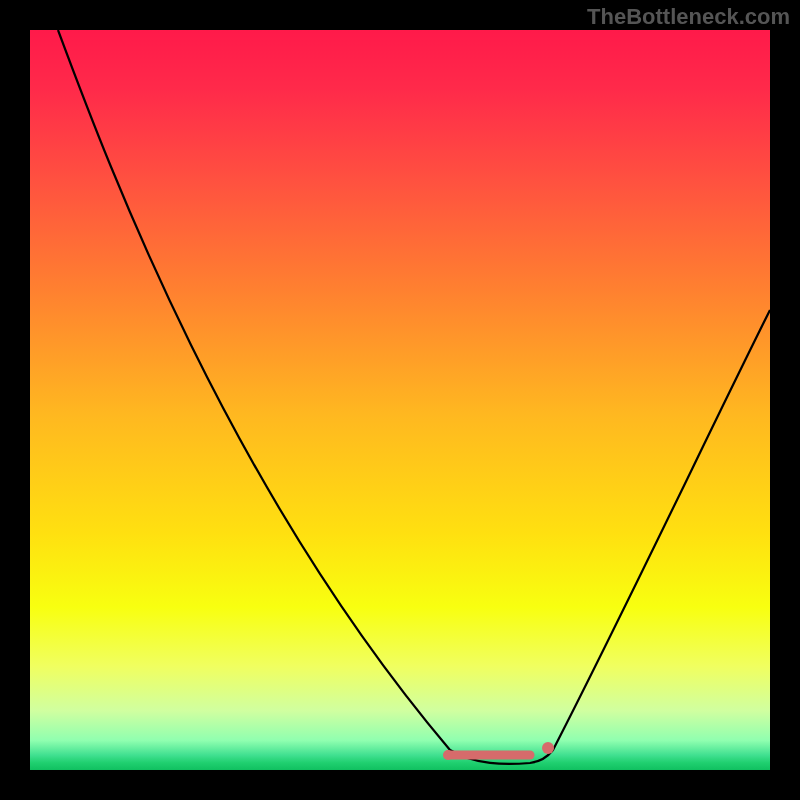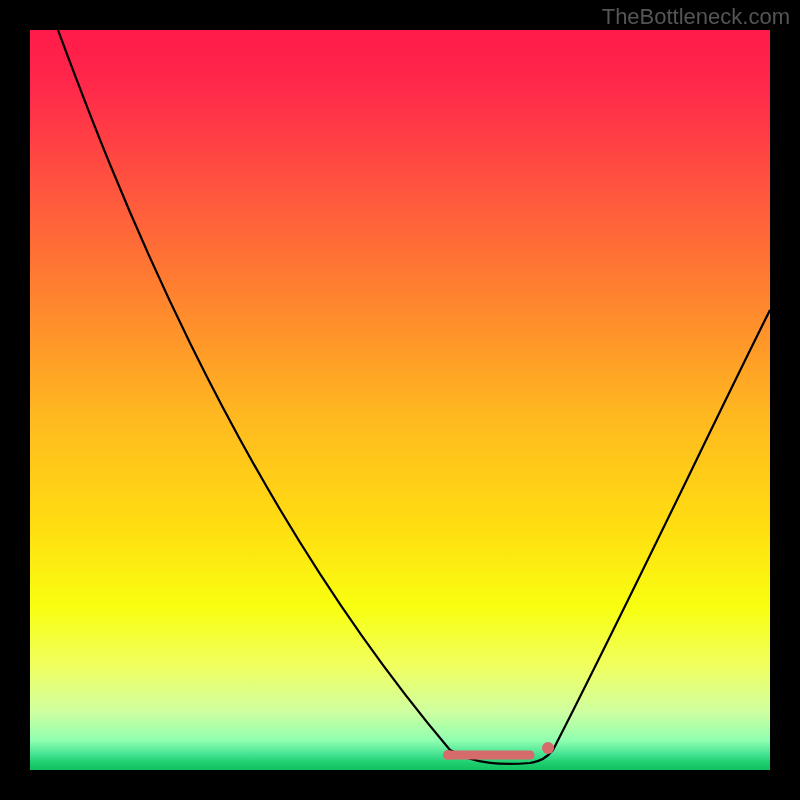--- a/index.html
+++ b/index.html
@@ -13,21 +13,21 @@
     background: #000;
     position: relative;
     font-family: Arial, sans-serif;
   }
   .attribution {
     position: absolute;
     top: 4px;
     right: 10px;
     color: #555;
     font-size: 22px;
-    font-weight: normal;
+    font-weight: bold;
     z-index: 10;
   }
   .chart-area {
     position: absolute;
     top: 30px;
     left: 30px;
     width: 740px;
     height: 740px;
     overflow: hidden;
   }

